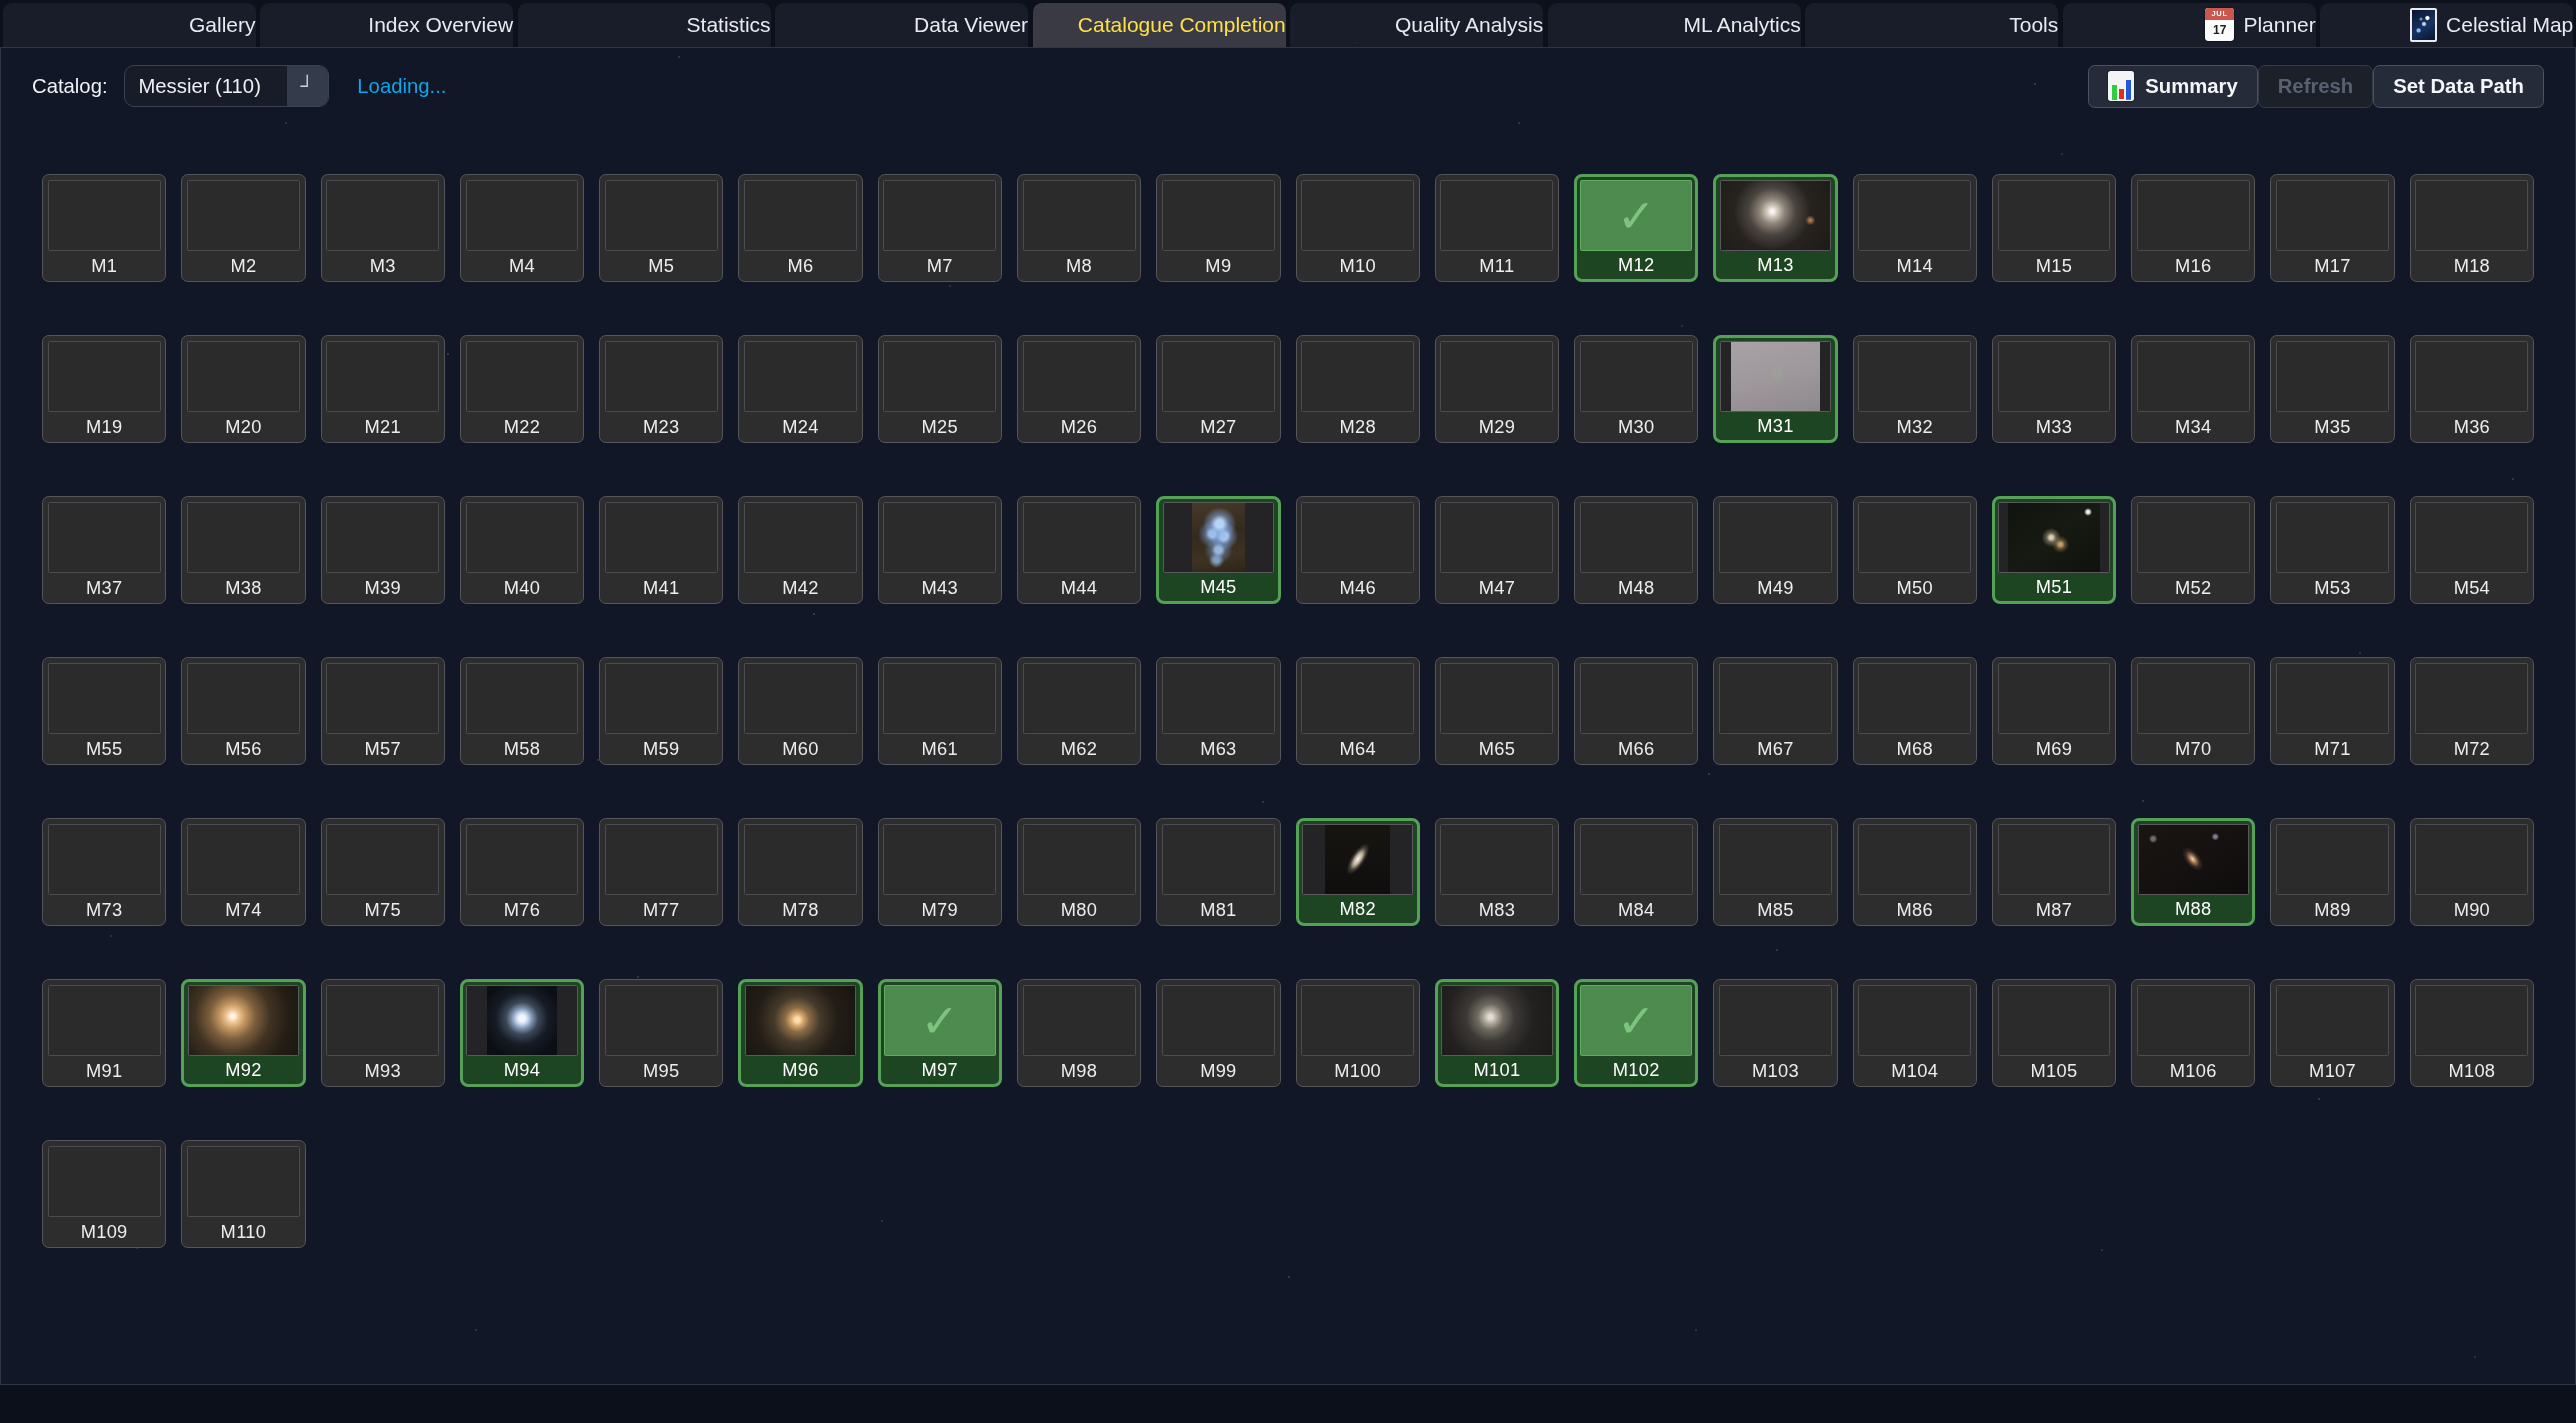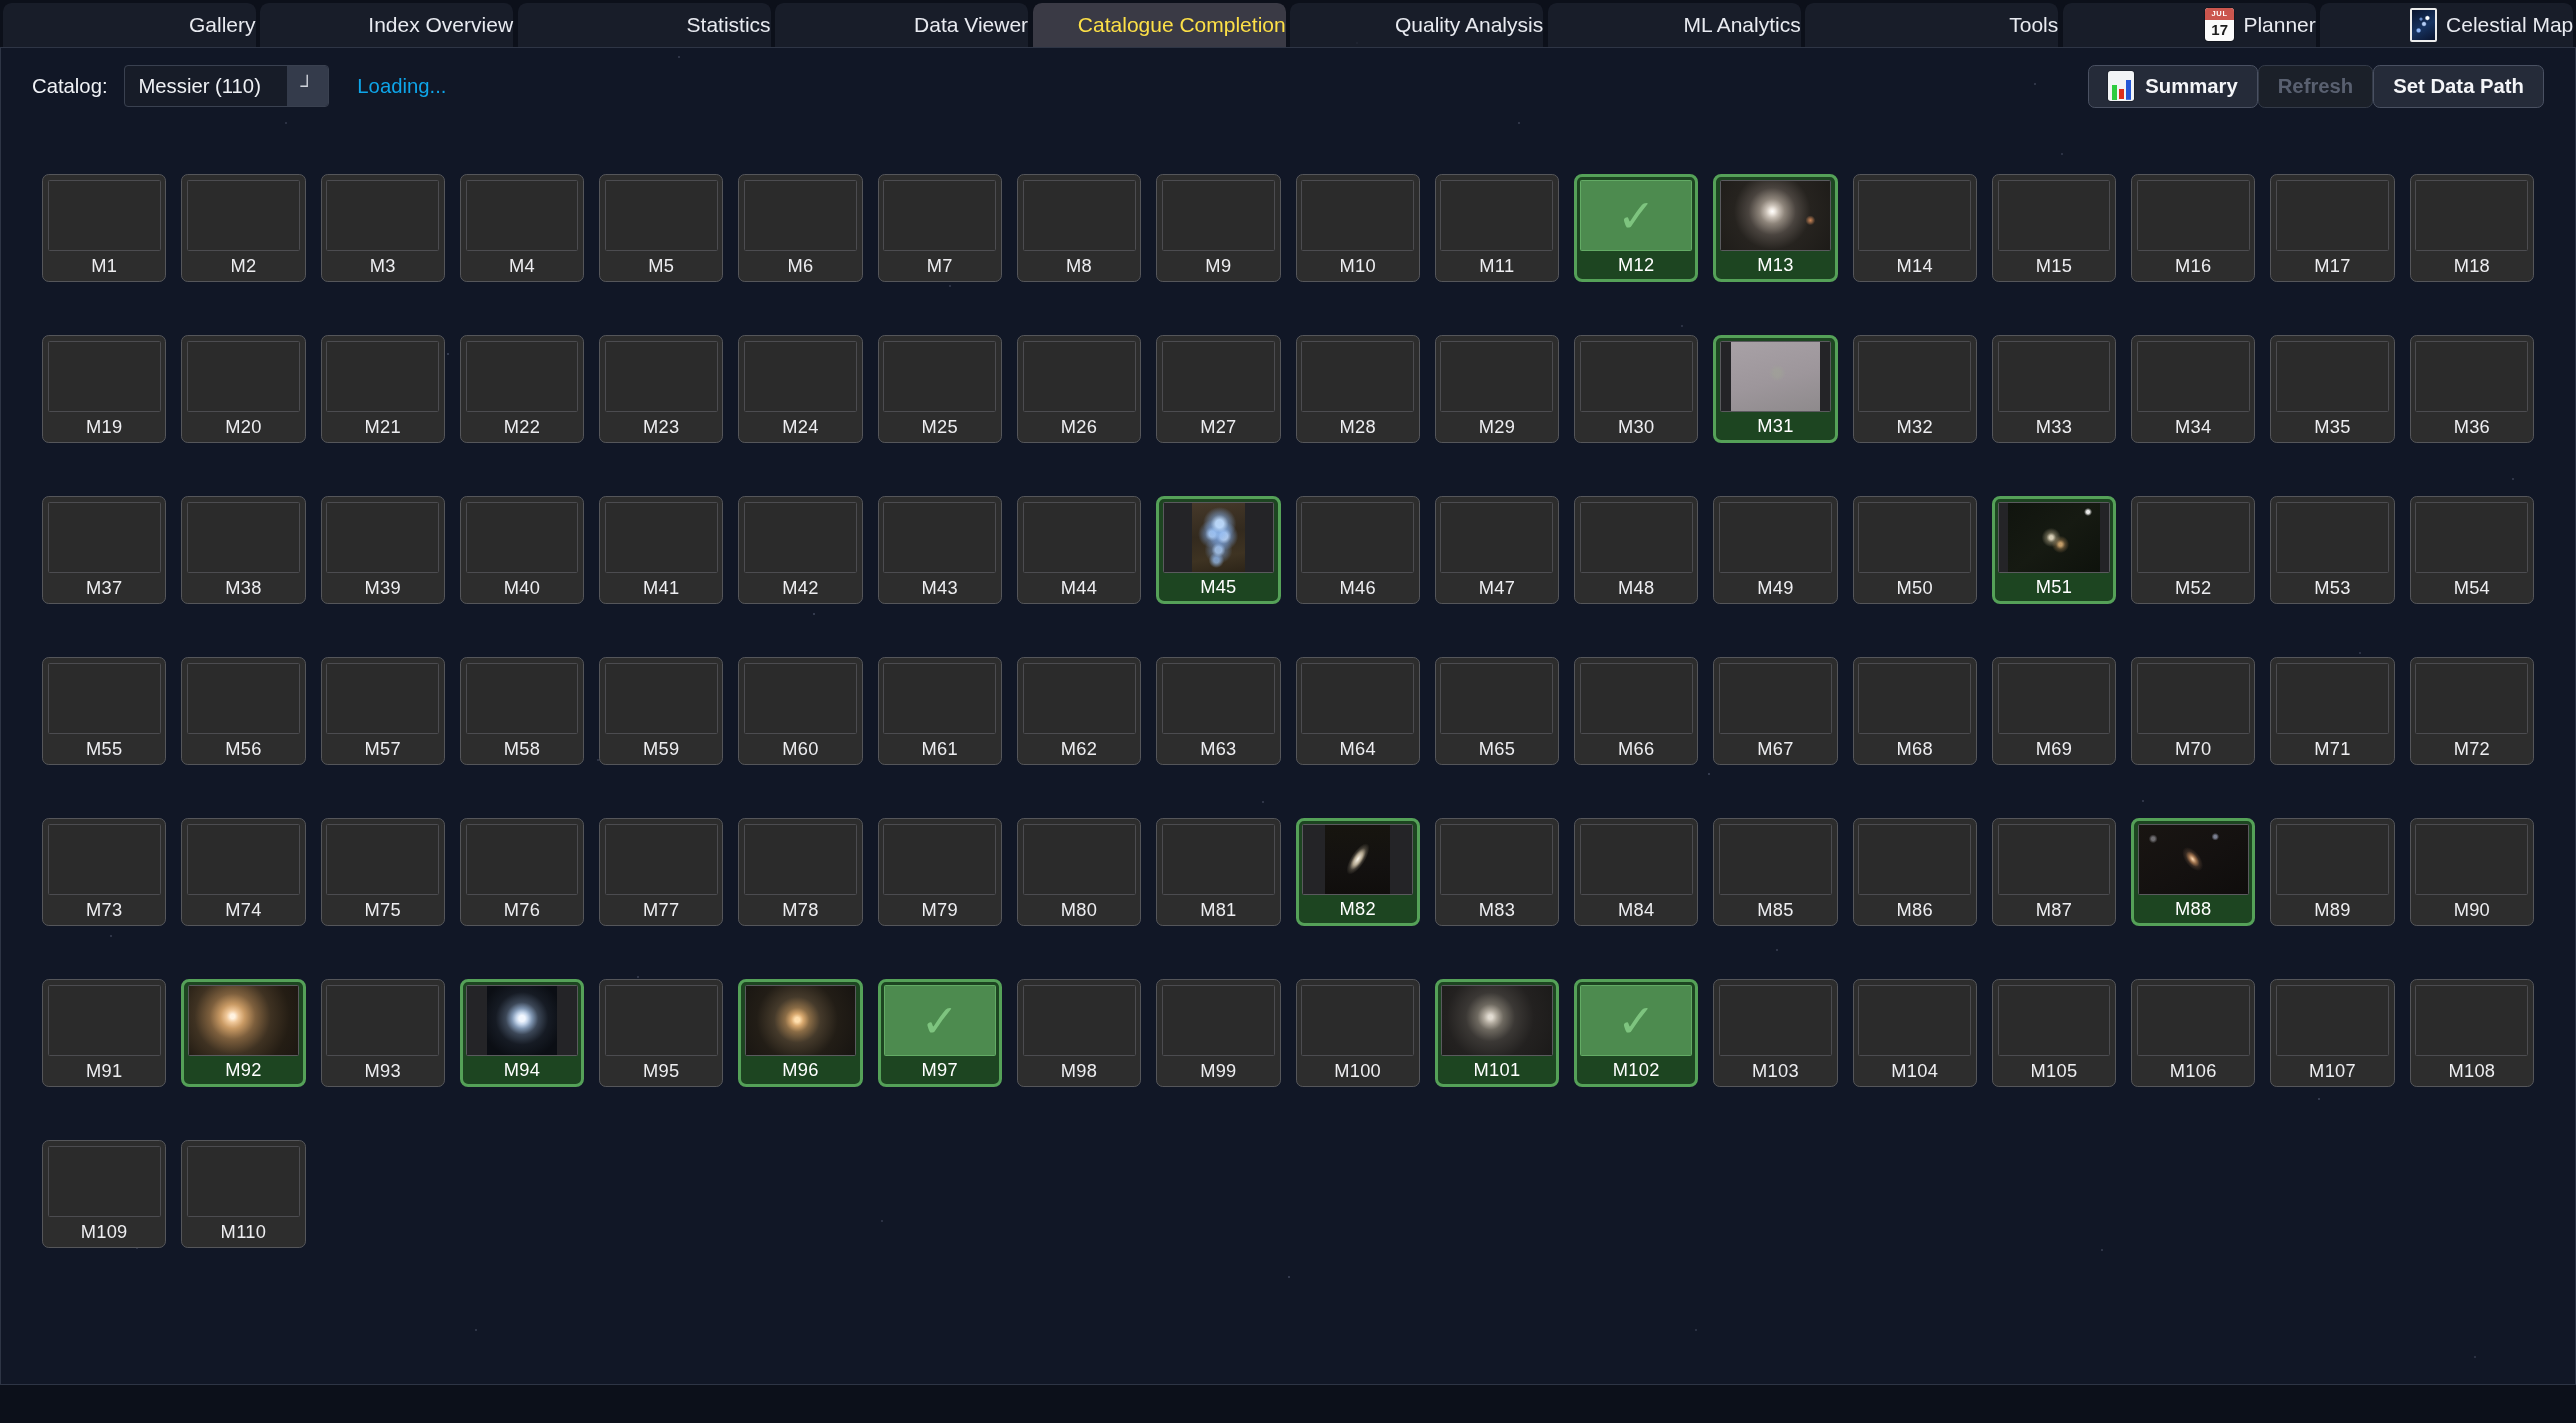--- a/index.html
+++ b/index.html
@@ -54,21 +54,21 @@
   
   .tab-icon.calendar-icon {
     display:block; width:28.5px; height:33px; background:#fbfbfb; border-radius:3.4px;
     overflow:hidden; box-shadow:0 0 0 0.7px #00000055;
   }
   .calendar-icon .cal-month {
     display:block; height:11.5px; background:#cb564e; color:#ffffff;
     font-size:7.5px; line-height:11.5px; text-align:center; font-weight:bold; letter-spacing:0.7px;
   }
   .calendar-icon .cal-day {
-    display:block; color:#1c1c1c; font-size:15px; font-weight:bold;
+    display:block; color:#1c1c1c; font-size:12px; font-weight:bold;
     text-align:center; line-height:20.3px;
   }
   
   .tab-icon.celestial-map-icon {
     display:block; width:27px; height:34px;
     border:2px solid #ececec; border-radius:2px;
     background:linear-gradient(150deg,#0a142e 0%,#173360 55%,#0a142e 100%);
   }
   .celestial-map-icon::before {
     content:''; position:absolute; inset:1.4px;
@@ -82,21 +82,21 @@
   .panel {
     position:absolute; top:47px; left:0; right:0; bottom:39px;
     background:rgba(27,34,54,.42);
     border:1.4px solid #2e3545; z-index:1;
   }
   
   .toolbar { display:flex; align-items:center; padding:11px 31px 0 31px; height:65px; }
   .lbl { font-size:20.3px; color:#f0f2f6; margin-right:16.3px; }
   .select {
     display:flex; align-items:stretch; width:205px; height:42px;
-    background:#171c28; border:1.4px solid #3a4150; border-radius:4px; overflow:hidden;
+    background:#171c28; border:1.4px solid #3a4150; border-radius:10px; overflow:hidden;
   }
   .select-value { flex:1; display:flex; align-items:center; padding-left:13.6px; font-size:20.3px; color:#eef0f4; }
   .select-arrow {
     width:41px; background:#343b4b; display:flex; align-items:center; justify-content:center;
     color:#d0d4dc; font-size:19px;
   }
   .loading { margin-left:28.5px; font-size:20.3px; color:#0ea5e9;text-align:center; }
   .toolbar-buttons { margin-left:auto; display:flex; }
   .btn {
     display:flex; align-items:center; justify-content:center; gap:11px;

